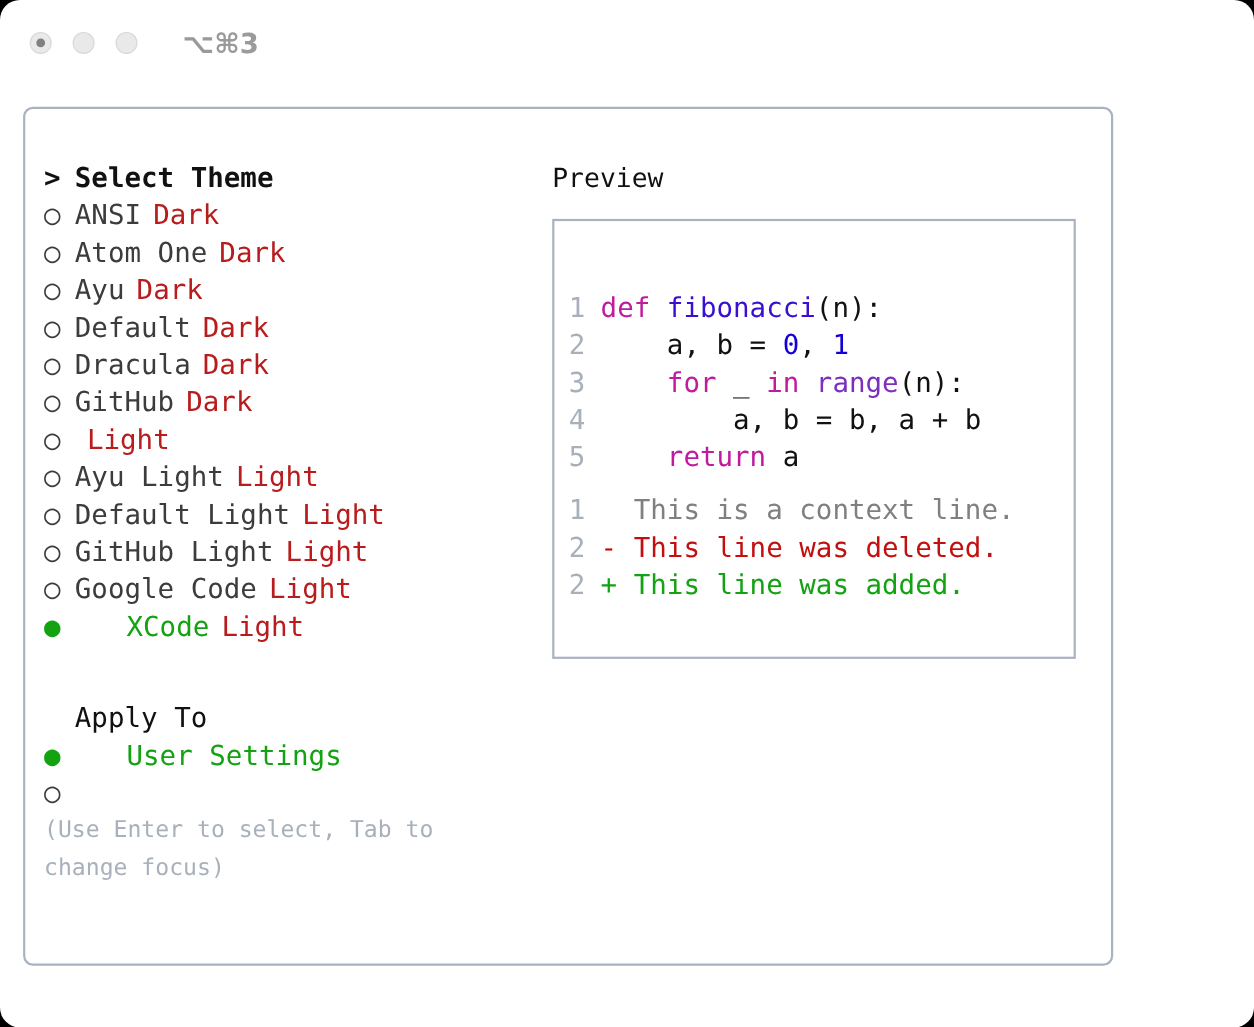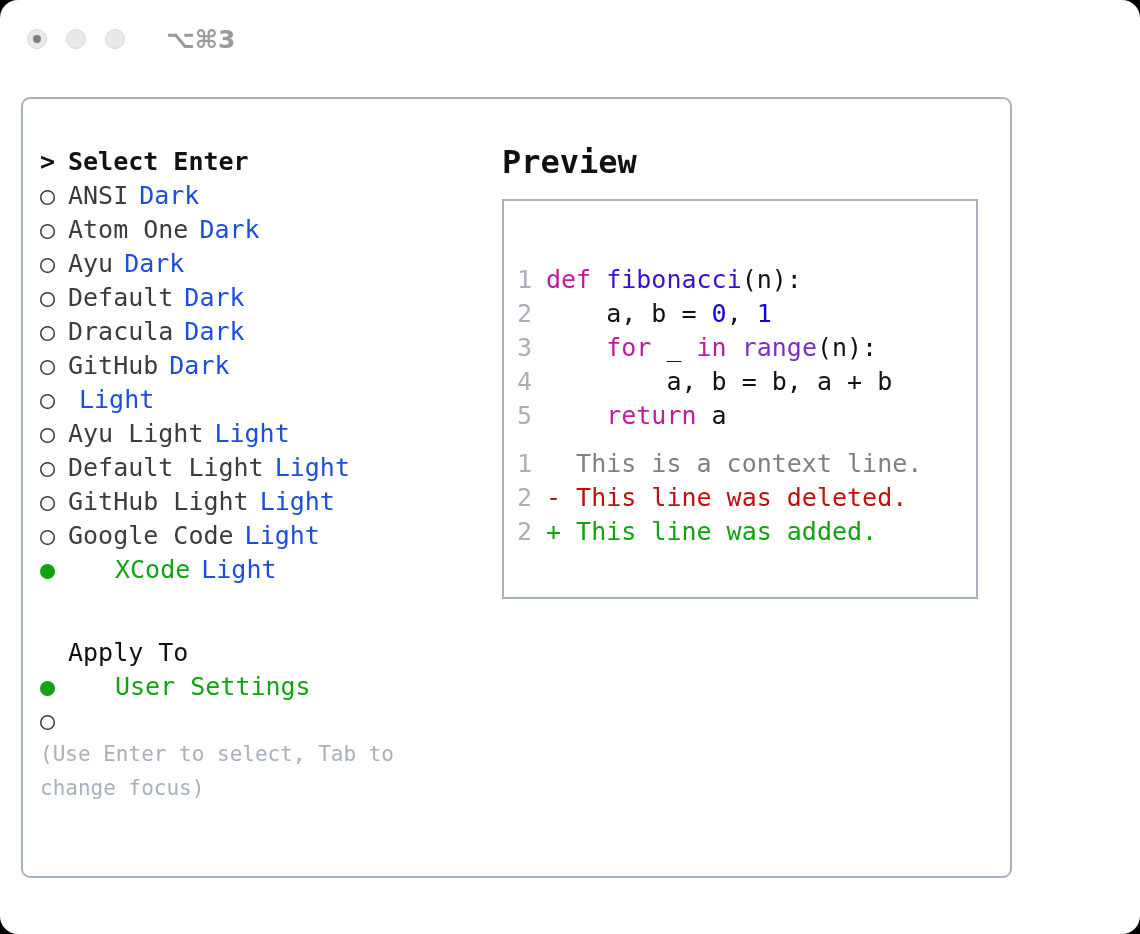--- a/index.html
+++ b/index.html
@@ -91,21 +91,21 @@
     font-size: 25px;
     white-space: pre;
   }
   .marker {
     width: 28px;
     flex: 0 0 28px;
     font-size: 25px;
     line-height: 34px;
   }
   .label { }
-  .suffix { margin-left: 11px; color: #1d4ed8; }
+  .suffix { margin-left: 11px; color: #b91c1c; }
 
   .heading-row .marker { color: #111111; font-weight: bold; }
   .heading-row .label  { color: #111111; font-weight: bold; }
 
   .item .marker { color: #3c3c3c; }
   .item .label  { color: #3c3c3c; text-align: right; }
 
   .item.selected .marker { color: #13a312; }
   .item.selected .label  { color: #13a312; margin-left: 47px; }
 
@@ -127,22 +127,22 @@
   }
 
   
   #preview-column {
     position: absolute;
     left: 479px;
     top: 46px;
     width: 490px;
   }
   #preview-title {
-    font-size: 32px;
-    font-weight: bold;
+    font-size: 24px;
+    font-weight: normal;
     color: #111111;
     line-height: 34px;
   }
   #preview-box {
     margin-top: 20px;
     width: 476px;
     height: 400px;
     border: 2px solid #a9b3c0;
     box-sizing: border-box;
     background: #ffffff;
@@ -188,21 +188,21 @@
     <div class="dot"></div>
     <div id="titlebar-shortcut">⌥⌘3</div>
   </div>
 
   <div id="panel">
 
     <div id="theme-column">
 
       <div class="row heading-row">
         <span class="marker">&gt;</span>
-        <span class="label">Select Enter</span>
+        <span class="label">Select Theme</span>
       </div>
 
       <div id="theme-items">
           <div class="row item"><span class="marker">○</span><span class="label">ANSI</span><span class="suffix">Dark</span></div>
           <div class="row item"><span class="marker">○</span><span class="label">Atom One</span><span class="suffix">Dark</span></div>
           <div class="row item"><span class="marker">○</span><span class="label">Ayu</span><span class="suffix">Dark</span></div>
           <div class="row item"><span class="marker">○</span><span class="label">Default</span><span class="suffix">Dark</span></div>
           <div class="row item"><span class="marker">○</span><span class="label">Dracula</span><span class="suffix">Dark</span></div>
           <div class="row item"><span class="marker">○</span><span class="label">GitHub</span><span class="suffix">Dark</span></div>
           <div class="row item"><span class="marker">○</span><span class="suffix">Light</span></div>

